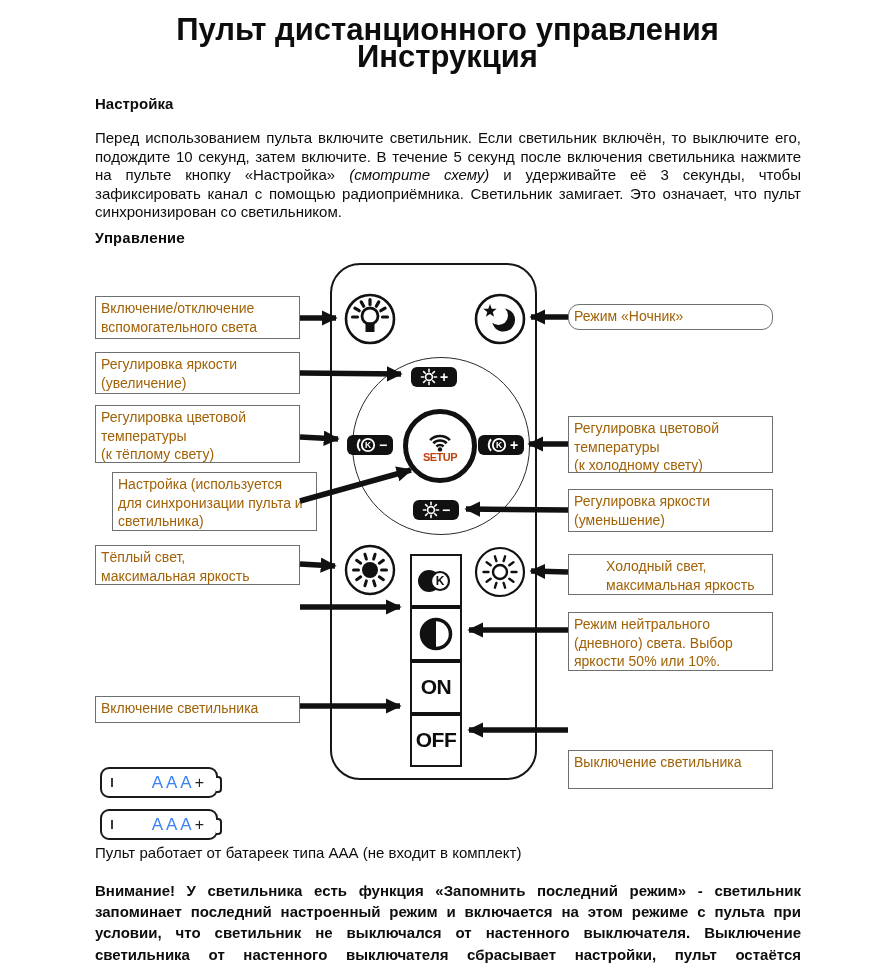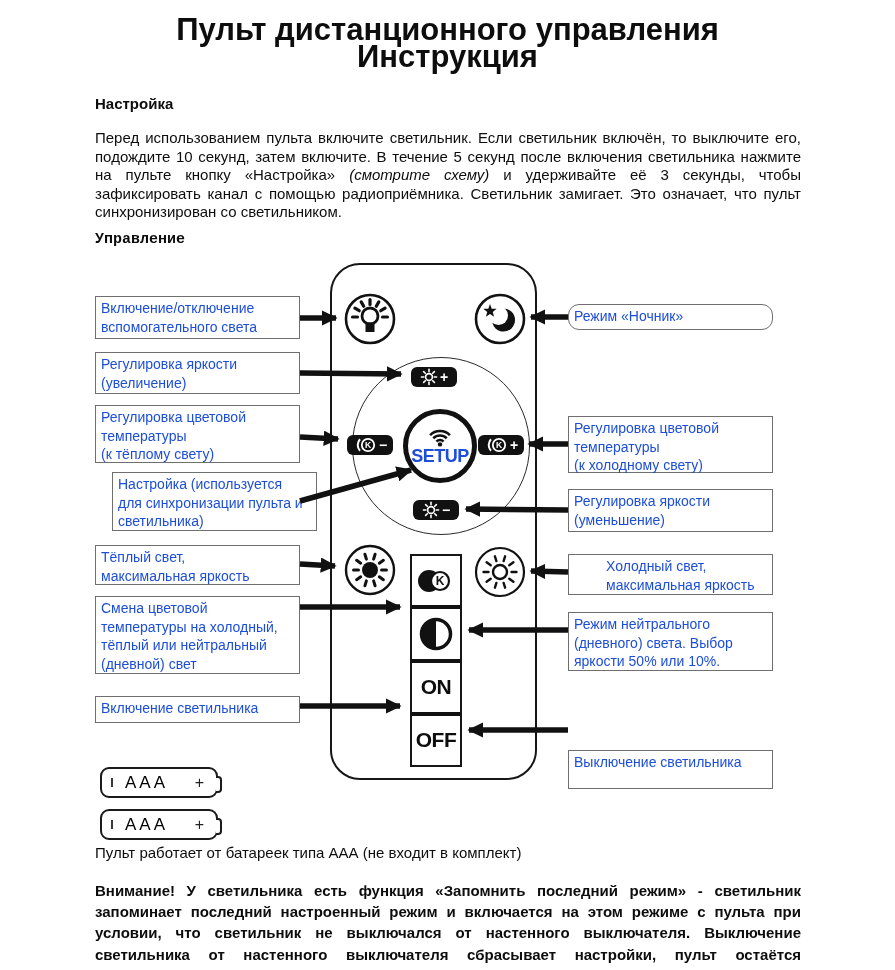--- a/index.html
+++ b/index.html
@@ -7,52 +7,52 @@
         font-family:"Liberation Sans", sans-serif;color:#111;}
   h1.title{position:absolute;left:0;top:16px;width:895px;margin:0;text-align:center;
            font-size:31px;line-height:27px;font-weight:bold;white-space:pre-line;color:#0d0d0d;}
   .heading{position:absolute;left:95px;width:706px;font-weight:bold;font-size:15px;color:#0d0d0d;}
   .para{position:absolute;left:95px;width:706px;margin:0;font-size:15px;line-height:18.6px;
         text-align:justify;color:#0d0d0d;}
   .para i{font-style:italic;}
   .warn{font-weight:bold;line-height:21.2px;}
   
   .co{position:absolute;width:205px;box-sizing:border-box;border:1px solid #6f6f6f;background:#fff;
-      padding:2px 5px;font-size:14px;line-height:18.5px;white-space:pre-line;color:#1d4ed8;}
+      padding:2px 5px;font-size:14px;line-height:18.5px;white-space:pre-line;color:#a16207;}
   .l{left:95px;} .r{left:568px;}
   .l1{top:296px;height:43px;} .l2{top:352px;height:42px;} .l3{top:405px;height:58px;}
   .l4{top:472px;height:59px;margin-left:17px;} .l5{top:545px;height:40px;} .l6{top:596px;height:78px;}
   .l7{top:696px;height:27px;}
   .r1{top:304px;height:26px;border-radius:11px;} .r2{top:416px;height:57px;} .r3{top:489px;height:43px;}
   .r4{top:554px;height:41px;padding-left:37px;} .r5{top:612px;height:59px;} .r6{top:750px;height:39px;}
   
   .remote{position:absolute;left:330px;top:263px;width:207px;height:517px;box-sizing:border-box;
           border:2px solid #161616;border-radius:30px;background:#fff;}
   .circ-icon{position:absolute;width:52px;height:52px;}
   .dial{position:absolute;left:20px;top:92px;width:176px;height:176px;border:1.5px solid #2a2a2a;
         border-radius:50%;}
   .pill{position:absolute;width:46px;height:20px;background:#111;border-radius:6px;
         display:flex;align-items:center;justify-content:center;gap:2px;}
   .pill .sign{color:#fff;font-weight:bold;font-size:14px;line-height:14px;margin-top:-1px;}
   .setup-btn{position:absolute;left:71px;top:144px;width:64px;height:64px;border:5px solid #111;
              border-radius:50%;background:#fff;display:flex;flex-direction:column;align-items:center;
              justify-content:center;}
-  .setup-btn .lbl{font-size:18px;font-weight:bold;letter-spacing:-0.5px;margin-top:-1px;color:#1d4ed8;}
+  .setup-btn .lbl{font-size:11px;font-weight:bold;letter-spacing:-0.5px;margin-top:-1px;color:#c2410c;}
   .btncol{position:absolute;left:78px;top:289px;width:52px;height:213px;box-sizing:border-box;
           border:2px solid #161616;background:#fff;display:flex;flex-direction:column;}
   .cell{flex:1;display:flex;align-items:center;justify-content:center;background:#fff;}
   .divider{height:4px;background:#111;flex:none;}
   .onoff{font-weight:bold;font-size:21px;letter-spacing:-0.5px;color:#0d0d0d;}
   
   .battery{position:absolute;left:100px;width:118px;height:31px;box-sizing:border-box;
            border:2px solid #1a1a1a;border-radius:9px;background:#fff;display:flex;align-items:center;}
   .battery .nub{position:absolute;right:-6px;top:7px;width:4px;height:13px;border:2px solid #1a1a1a;
                 border-left:none;border-radius:0 4px 4px 0;background:#fff;}
   .battery .mark{width:2px;height:9px;background:#3a3a3a;margin-left:9px;flex:none;}
-  .battery .aaa{font-size:17px;letter-spacing:3px;color:#000000;margin-left:12px;flex:1;}
+  .battery .aaa{font-size:17px;letter-spacing:3px;color:#3b82f6;margin-left:12px;flex:1;text-align:right;}
   .battery .plus{font-size:16px;color:#222;margin-right:12px;flex:none;}
   .b1{top:767px;} .b2{top:809px;}
   .caption{position:absolute;left:95px;top:844px;font-size:15px;color:#0d0d0d;}
   svg{display:block;}
   .arrows{position:absolute;left:0;top:0;pointer-events:none;}
 </style>
 </head>
 <body>
 
 <div class="page">
@@ -71,24 +71,20 @@
   <div class="co l l2">Регулировка яркости
 (увеличение)</div>
   <div class="co l l3">Регулировка цветовой
 температуры
 (к тёплому свету)</div>
   <div class="co l l4">Настройка (используется
 для синхронизации пульта и
 светильника)</div>
   <div class="co l l5">Тёплый свет,
 максимальная яркость</div>
-  <div class="co l l6">Смена цветовой
-температуры на холодный,
-тёплый или нейтральный
-(дневной) свет</div>
   <div class="co l l7">Включение светильника</div>
 
   <div class="co r r1">Режим «Ночник»</div>
   <div class="co r r2">Регулировка цветовой
 температуры
 (к холодному свету)</div>
   <div class="co r r3">Регулировка яркости
 (уменьшение)</div>
   <div class="co r r4">Холодный свет,
 максимальная яркость</div>

